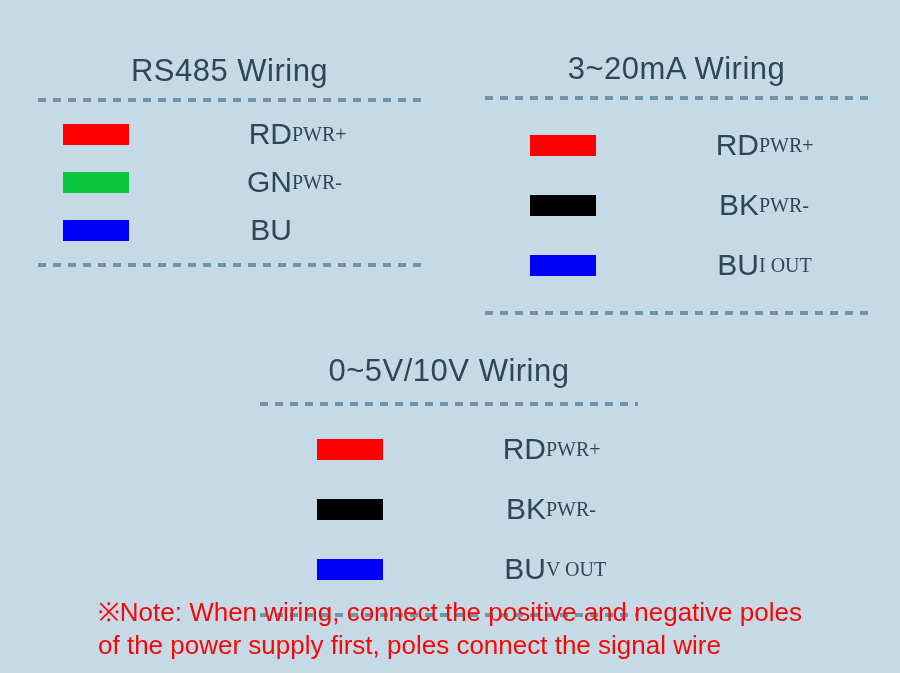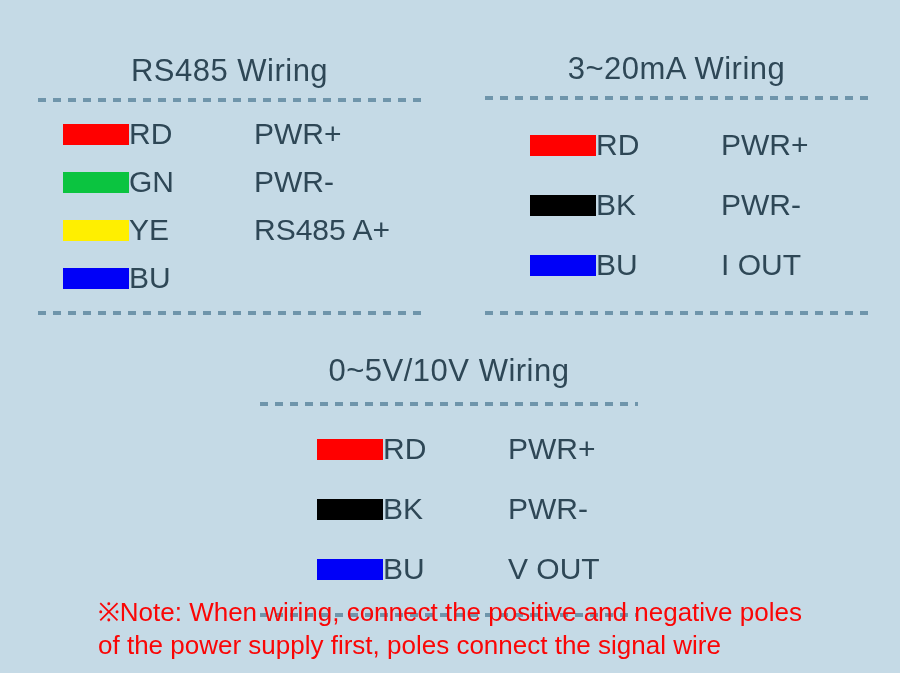--- a/index.html
+++ b/index.html
@@ -33,29 +33,31 @@
   }
   .rows{display:block;}
   .row{display:flex;align-items:center;}
   .swatch{
     flex:0 0 auto;
     width:66px;height:21px;
     background:#888;
   }
   .code{
     width:125px;
-    text-align:left;
+    text-align:right;
     font-size:30px;
     color:var(--text);
     white-space:nowrap;
+    padding-left:38px;
   }
   .label{
-    font-size:30px;
+    font-size:20px;
     color:var(--text);
     white-space:nowrap;
+    font-family:Liberation Serif, serif;
   }
   
   #panel-rs485{left:38px;top:22px;width:383px;}
   #panel-rs485 .row{height:48px;}
   #panel-rs485 .swatch{margin-left:25px;}
   #panel-rs485 .dash-top{margin-top:6px;}
   #panel-rs485 .rows{margin-top:8px;}
   #panel-rs485 .dash-bottom{margin-top:9px;}
 
   #panel-420ma{left:485px;top:20px;width:383px;}
@@ -91,25 +93,20 @@
   <div class="rows">
     <div class="row">
       <span class="swatch" style="background: rgb(255, 0, 0);"></span>
       <span class="code">RD</span>
       <span class="label">PWR+</span>
     </div>
     <div class="row">
       <span class="swatch" style="background: rgb(11, 196, 64);"></span>
       <span class="code">GN</span>
       <span class="label">PWR-</span>
-    </div>
-    <div class="row">
-      <span class="swatch" style="background: rgb(255, 239, 0);"></span>
-      <span class="code">YE</span>
-      <span class="label">RS485 A+</span>
     </div>
     <div class="row">
       <span class="swatch" style="background: rgb(0, 0, 248);"></span>
       <span class="code">BU</span>
     </div>
   </div>
   <div class="dash dash-bottom"></div>
 </section>
 
 <section class="panel" id="panel-420ma">

